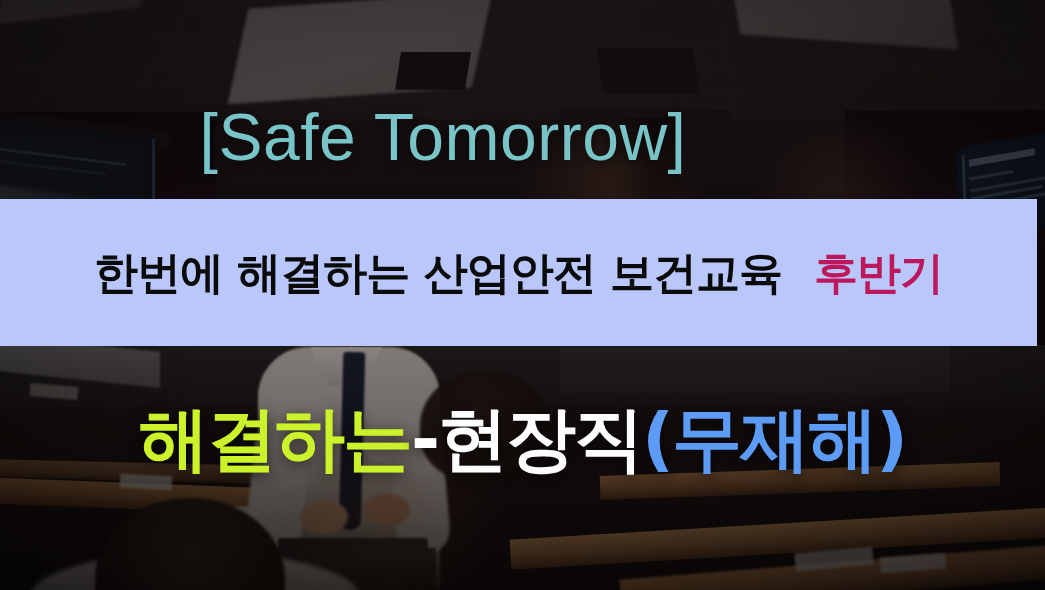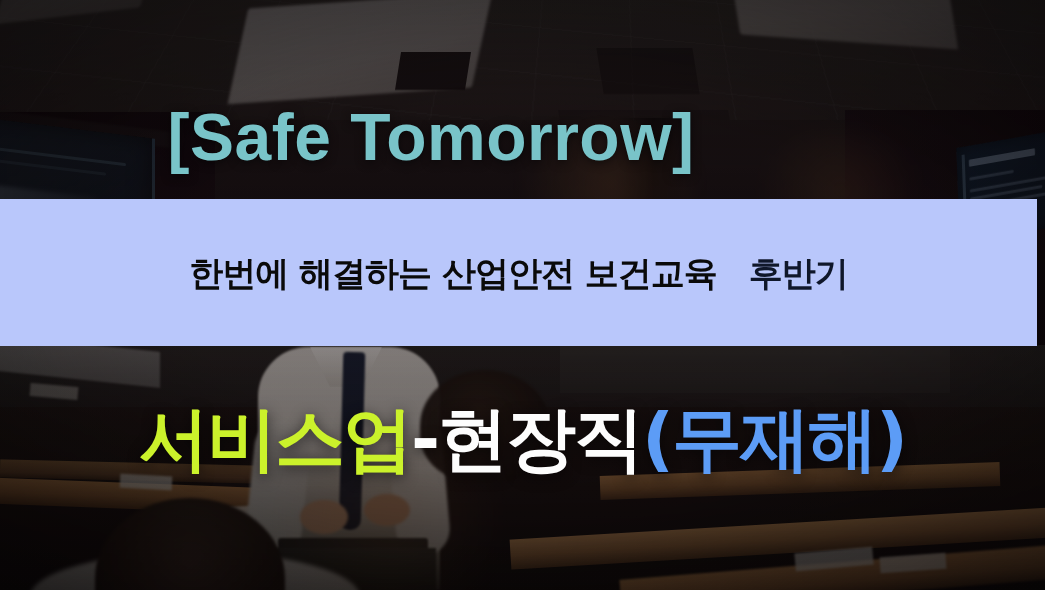--- a/index.html
+++ b/index.html
@@ -258,44 +258,44 @@
                rgba(0,0,0,0) 42%, rgba(0,0,0,.52) 100%);
   }
   .cool-cast{
     position:absolute; inset:0;
     background:linear-gradient(180deg,rgba(40,25,60,.18),rgba(20,30,60,.14));
     mix-blend-mode:multiply;
   }
 
   
   .headline{
-    position:absolute; left:0; top:104px; width:862px;
+    position:absolute; left:12px; top:104px; width:862px;
     text-align:center;
     font-family:"Liberation Sans","DejaVu Sans",sans-serif;
-    font-size:66px; font-weight:700; letter-spacing:.5px;
+    font-size:66px; font-weight:400; letter-spacing:.5px;
     color:#79c4c9;
     line-height:1;
     text-shadow:0 2px 10px rgba(0,0,0,.55);
     white-space:nowrap;
   }
 
   .mid-banner{
     position:absolute; left:0; top:199px; width:1037px; height:147px;
     background:#b9c7fb;
     display:flex; align-items:center; justify-content:center;
     gap:0;
   }
   .mid-line{
     display:flex; align-items:baseline; white-space:nowrap;
     font-family:"DejaVu Sans","Liberation Sans",sans-serif;
-    font-size:34px; font-weight:700; letter-spacing:-1px;
+    font-size:44px; font-weight:700; letter-spacing:-1px;
     line-height:1;
   }
   .mid-main{ color:#0a0a0a; }
-  .mid-accent{ color:#0f172a; margin-left:32px; }
+  .mid-accent{ color:#be185d; margin-left:32px; }
 
   .subline{
     position:absolute; left:0; top:404px; width:1045px;
     text-align:center; white-space:nowrap;
     font-family:"DejaVu Sans","Liberation Sans",sans-serif;
     font-size:70px; font-weight:700; letter-spacing:-2px; line-height:1;
     text-shadow:0 3px 14px rgba(0,0,0,.62);
   }
   .sub-lime{ color:#cbf22b; }
   .sub-white{ color:#fdfdfd; }
@@ -385,16 +385,16 @@
   <div class="headline">[Safe Tomorrow]</div>
 
   <div class="mid-banner">
     <div class="mid-line">
       <span class="mid-main">한번에 해결하는 산업안전 보건교육</span>
       <span class="mid-accent">후반기</span>
     </div>
   </div>
 
   <div class="subline">
-    <span class="sub-lime">서비스업</span><span class="sub-white">-현장직</span><span class="sub-blue">(무재해)</span>
+    <span class="sub-lime">해결하는</span><span class="sub-white">-현장직</span><span class="sub-blue">(무재해)</span>
   </div>
 
 </div>
 
 </body></html>

